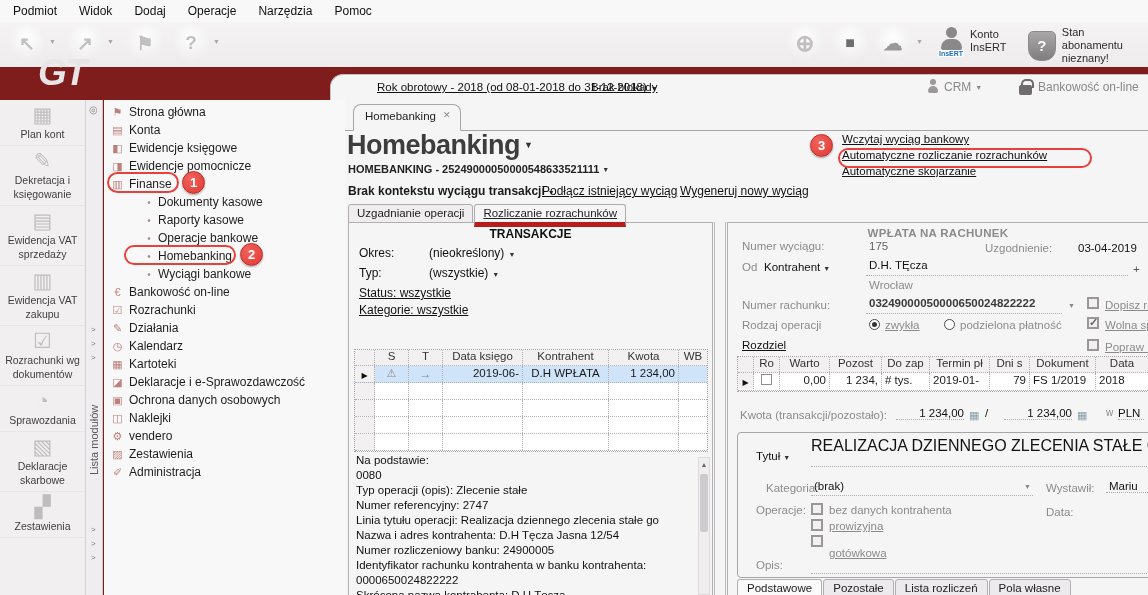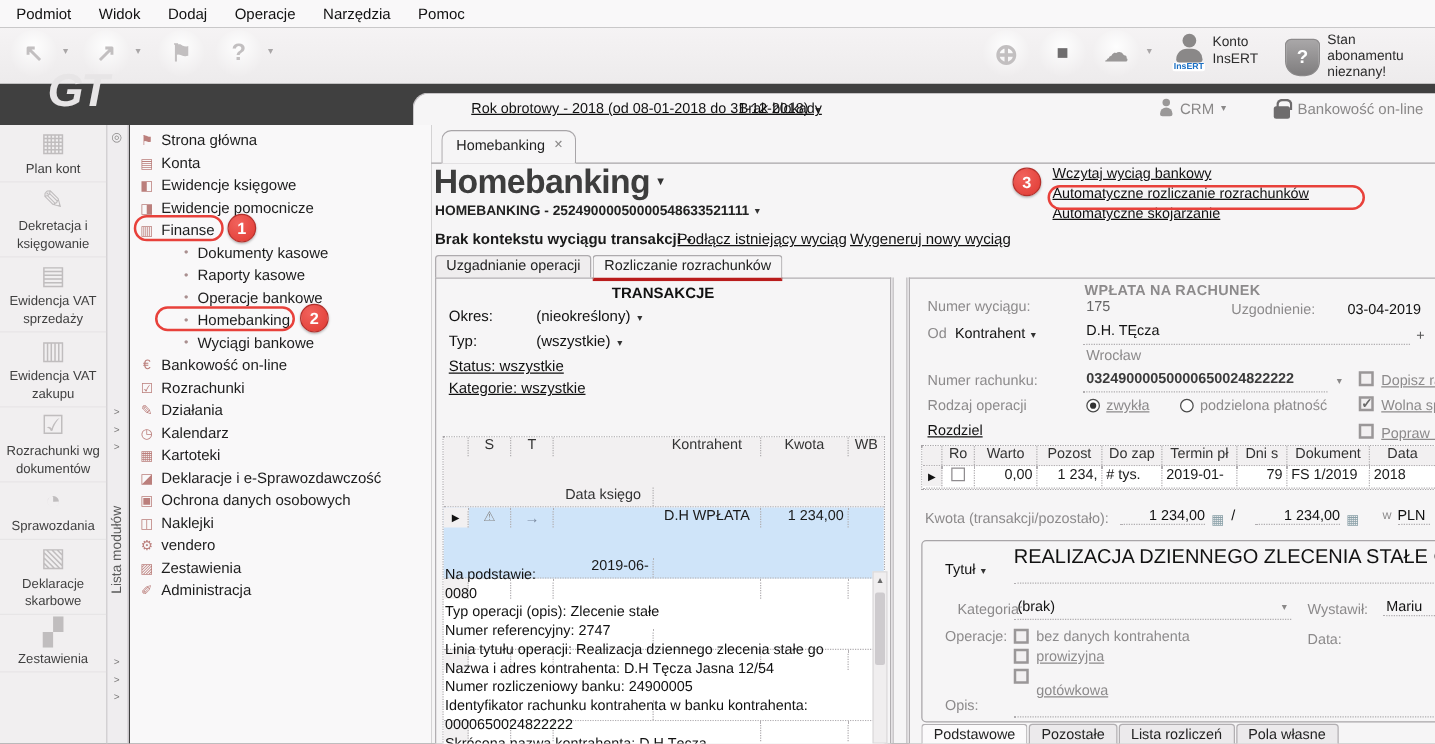--- a/index.html
+++ b/index.html
@@ -1,18 +1,18 @@
 <!DOCTYPE html>
 <html><head>
 <meta charset="utf-8">
 <style>
 *{margin:0;padding:0;box-sizing:border-box;}
 html,body{background:#fff;}
 body{font-family:"Liberation Sans",sans-serif;cursor:default;}
-.screen{position:relative;width:1148px;height:595px;background:#404040;overflow:hidden;font-size:12px;color:#1a1a1a;}
+.screen{position:relative;width:1148px;height:595px;background:#7f1d1d;overflow:hidden;font-size:12px;color:#1a1a1a;}
 
 
 .menubar{position:absolute;top:0;left:0;right:0;height:22px;background:#f9f8f9;display:flex;align-items:center;padding-left:2px;}
 .menu-item{padding:3px 11px;font-size:12px;color:#111;}
 
 
 .toolbar{position:absolute;top:22px;left:0;right:0;height:45px;background:linear-gradient(#f5f3f4,#edebec);}
 .tbtn{position:absolute;width:38px;height:38px;top:2px;border-radius:50%;background:radial-gradient(circle at 50% 35%,#fefefe,#f0eeef 70%,#e8e6e7);display:flex;align-items:center;justify-content:center;}
 .tbtn .g{font-size:19px;color:#c2bfc0;font-weight:bold;}
 .tb-caret{position:absolute;top:16px;font-size:7px;color:#a9a6a7;}
@@ -69,21 +69,21 @@
 .page-title .cr{font-size:9px;vertical-align:6px;margin-left:4px;color:#333;}
 .page-sub{position:absolute;left:3px;top:63px;font-size:11px;font-weight:bold;color:#222;}
 .page-sub .cr{font-size:7px;margin-left:3px;vertical-align:1px;}
 .context-row{position:absolute;left:3px;top:84px;font-size:12px;white-space:nowrap;}
 .ctx-label{font-weight:bold;}
 .ctx-link1{position:absolute;left:194px;top:0;}
 .ctx-link2{position:absolute;left:332px;top:0;}
 .cr{color:#333;}
 .subtabs{position:absolute;left:3px;top:104px;display:flex;}
 .stab{font-size:11.5px;padding:2px 8px 3px;border:1px solid #aeabae;background:#efedee;border-radius:3px 3px 0 0;margin-right:1px;color:#222;}
-.stab.active{background:#f6f5f6;border-bottom:3px solid #b91c1c;position:relative;z-index:3;}
+.stab.active{background:#f6f5f6;border-bottom:5px solid #b91c1c;position:relative;z-index:3;text-decoration:underline;}
 
 
 .lbox{position:absolute;left:3px;top:122px;width:365px;bottom:0;background:#f6f5f6;border:1px solid #b2afb2;border-bottom:none;}
 .sec-title{position:absolute;top:4px;left:0;right:0;text-align:center;font-weight:bold;font-size:12px;color:#111;}
 .frow{position:absolute;left:10px;font-size:12px;color:#111;}
 .fval{position:absolute;left:80px;font-size:12px;color:#111;white-space:nowrap;}
 .fval .cr,.fld .cr{font-size:7px;margin-left:4px;}
 .filter-caret{position:absolute;left:14px;top:100px;font-size:11px;color:#333;}
 
 .gtable{position:absolute;background:#fff;border:1px dotted #a5a2a5;}
@@ -91,21 +91,21 @@
 .trow.head{background:#f2f0f1;color:#333;}
 .trow.sel{background:#cfe4f9;}
 .tcell{border-right:1px dotted #b2afb2;font-size:11.5px;padding:1px 3px;height:16px;overflow:hidden;white-space:nowrap;}
 .trow.head .tcell{height:15px;text-align:center;padding-top:0;}
 .tcell.selcol{background:#f2f0f1;text-align:center;padding-top:2px;}
 .tcell.num{text-align:right;}
 .tcell.ctr{text-align:center;}
 .ltable .tcell:nth-child(1){width:20px;}
 .ltable .tcell:nth-child(2){width:34px;}
 .ltable .tcell:nth-child(3){width:34px;}
-.ltable .tcell:nth-child(4){width:80px;margin-top:40px;}
+.ltable .tcell:nth-child(4){width:80px;}
 .ltable .tcell:nth-child(5){width:86px;}
 .ltable .tcell:nth-child(6){width:70px;}
 .ltable .tcell:nth-child(7){width:28px;border-right:none;}
 .sel-arrow{font-size:8px;color:#111;}
 .warn-ico{color:#8a8a8a;font-size:11px;}
 .arrow-ico{color:#7b8aa0;font-weight:bold;font-size:12px;}
 .details{position:absolute;left:7px;top:230px;width:338px;font-size:11.5px;line-height:15px;color:#111;}
 .vscroll{position:absolute;left:349px;top:234px;bottom:0;width:12px;background:#f0eeef;border:1px solid #dcdadb;}
 .vscroll .up{display:block;text-align:center;font-size:7px;color:#6a6a6a;padding-top:3px;height:14px;}
 .vthumb{position:absolute;left:1px;top:16px;width:8px;height:58px;background:#cecbce;border-radius:2px;}

